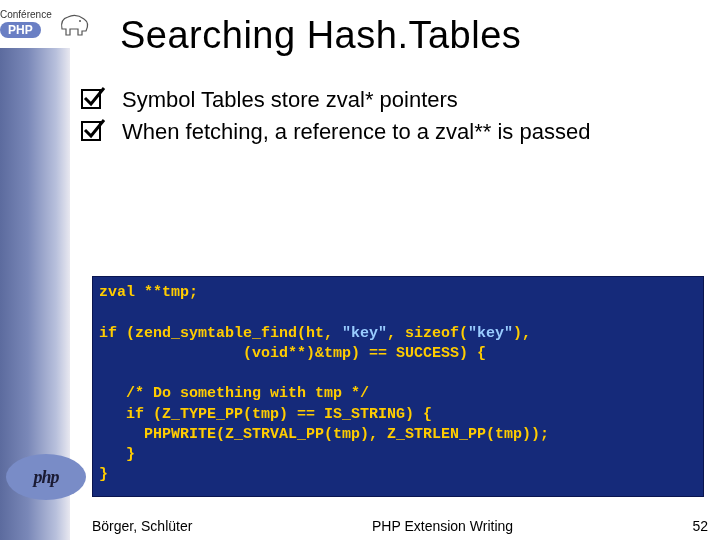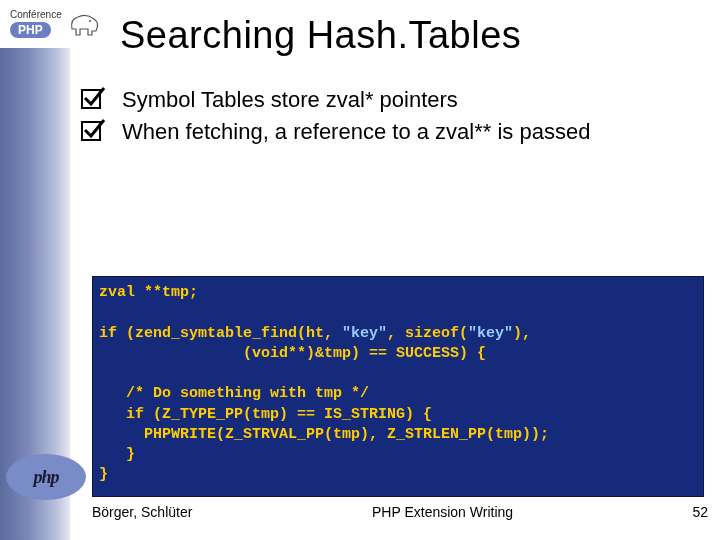--- a/index.html
+++ b/index.html
@@ -17,21 +17,21 @@
     background: linear-gradient(to right, #5c6b9e 0%, #7a88b8 40%, #b8c0dc 80%, #e8e8f0 100%);
   }
   .logo-top {
     position: absolute;
     left: 0; top: 0;
     width: 120px; height: 48px;
     background: #fff;
     border-radius: 0 0 18px 0;
     display: flex;
     align-items: center;
-    padding-left: 10px;
+    padding-left: 0;
   }
   .logo-top .conf-text {
     font-size: 10px;
     color: #333;
     line-height: 1;
   }
   .logo-top .php-pill {
     background: #6a7fc4;
     color: #fff;
     border-radius: 10px;
@@ -103,21 +103,21 @@
     font-size: 15px;
     font-weight: bold;
     color: #ffcc00;
     line-height: 1.35;
     white-space: pre;
   }
   .code-block .kw { color: #99ccff; }
   .code-block .cmt { color: #ffcc00; }
   .footer {
     position: absolute;
-    bottom: 20px; left: 92px; right: 12px;
+    bottom: 6px; left: 92px; right: 12px;
     display: flex;
     align-items: center;
     font-size: 14px;
     color: #000;
   }
   .footer .ftitle { position: absolute; left: 280px; }
   .footer .pg { margin-left: auto; }
 </style>
 </head>
 <body>

